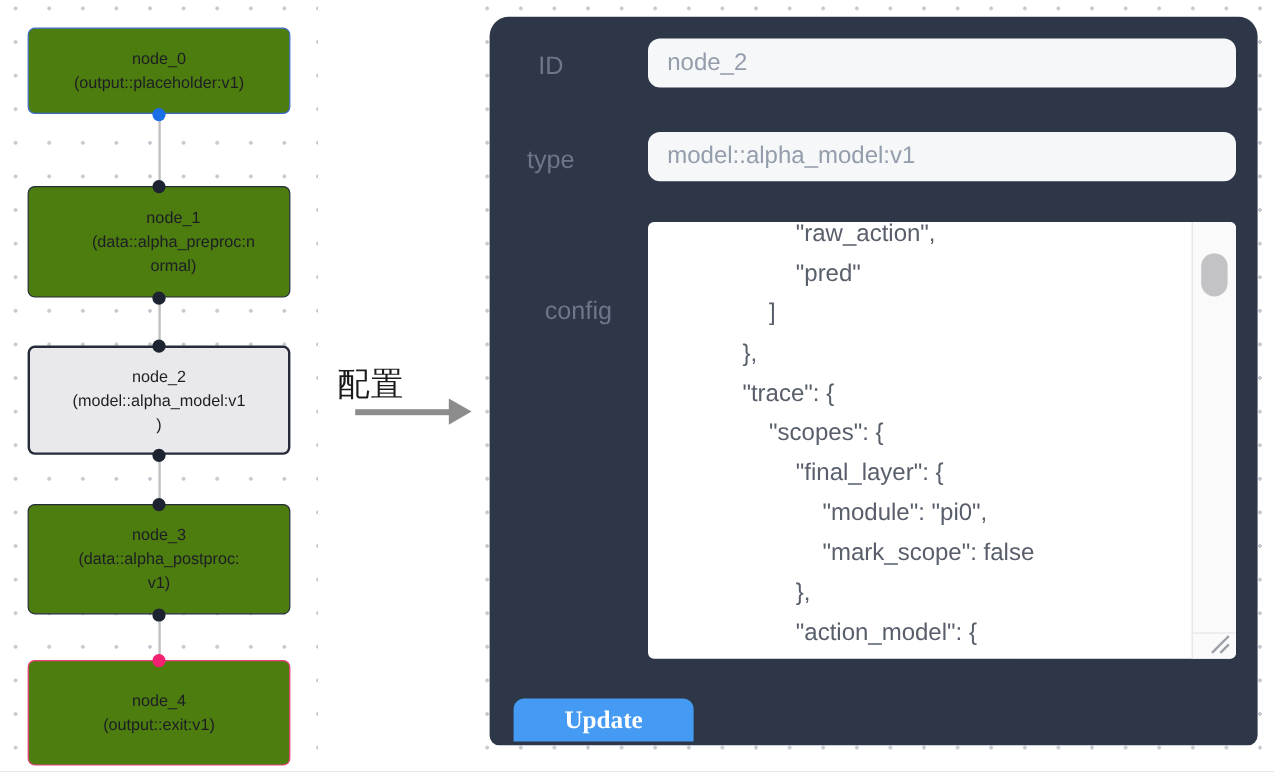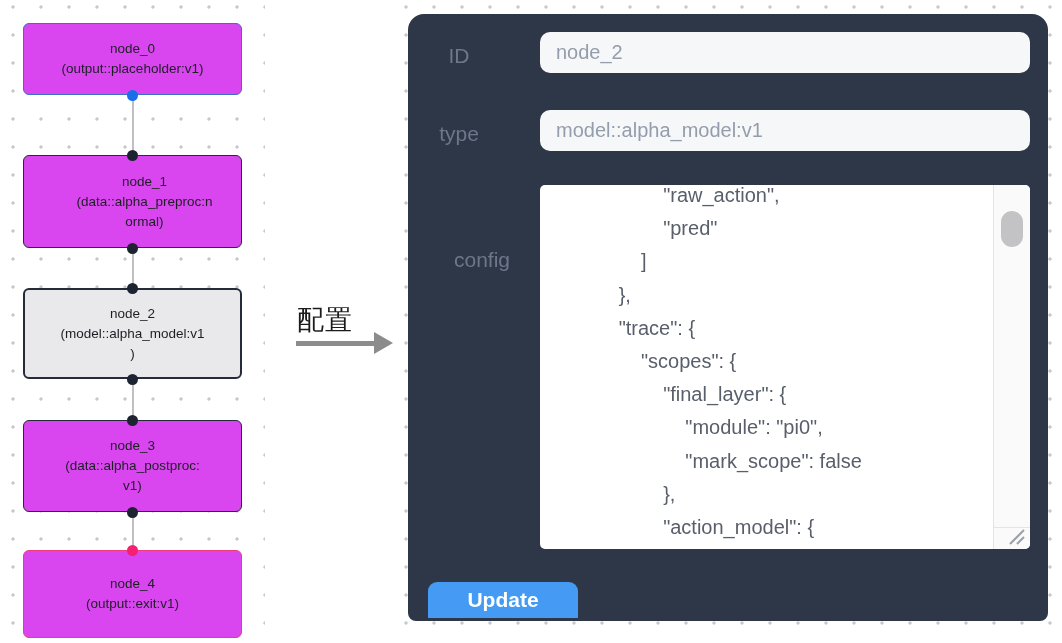--- a/index.html
+++ b/index.html
@@ -8,21 +8,21 @@
   .stage { position:relative; width:1062px; height:643px; background:#fff; }
 
   
   .dots { position:absolute; top:0; bottom:0;
           background-image:radial-gradient(circle, #c6c9cf 1.5px, transparent 1.7px);
           background-size:28px 28px; background-position:-1px -7px; }
   .dots-left  { left:0;   width:265px; }
   .dots-right { left:393px; right:0; }
 
   
-  .node { position:absolute; left:23px; width:219px; background:#d946ef;
+  .node { position:absolute; left:23px; width:219px; background:#4d7c0f;
           border:1.5px solid #252b39; border-radius:6px;
           display:flex; flex-direction:column; justify-content:center; align-items:center;
           text-align:center; color:#1c1e24; font-size:13.5px; line-height:20px; cursor:pointer; }
   .node-0 { top:23px;  height:72px; border-color:#3f6cc8; }
   .node-1 { top:155px; height:93px;padding-left:24px; }
   .node-2 { top:288px; height:91px; background:#e9e9eb; border-width:2px; }
   .node-3 { top:420px; height:92px; }
   .node-4 { top:550px; height:88px; border-color:#ee3d7d; }
 
   .edge { position:absolute; left:131.5px; width:2px; background:#c0c0c2; }
@@ -30,21 +30,21 @@
   .e1 { top:248px; height:40px; }
   .e2 { top:379px; height:41px; }
   .e3 { top:512px; height:38px; }
 
   .port { position:absolute; left:127px; width:11px; height:11px; border-radius:50%;
           background:#1d2330; }
   .port.blue { background:#1a6ee8; }
   .port.pink { background:#f42071; }
 
   
-  .trans-label { position:absolute; left:297px; top:302px; width:100px;
+  .trans-label { position:absolute; left:281px; top:302px; width:100px;
                  font-size:27px; color:#1b1b1b; letter-spacing:1px; }
   .arrow-line { position:absolute; left:296px; top:341px; width:79px; height:5px; background:#8c8c8c; }
   .arrow-head { position:absolute; left:374px; top:332px; width:0; height:0;
                 border-left:19px solid #8c8c8c; border-top:11.5px solid transparent;
                 border-bottom:11.5px solid transparent; }
 
   
   .panel { position:absolute; left:408px; top:14px; width:640px; height:607px;
            background:#2d3748; border-radius:16px 16px 8px 8px; overflow:hidden; }
   .field-label { position:absolute; left:0; width:102px; text-align:right;
@@ -69,21 +69,21 @@
               background:#fafafb; border-left:1px solid #e4e4e6; }
   .ta .thumb { position:absolute; left:7px; top:26px; width:22px; height:36px;
                border-radius:11px; background:#c3c3c6; cursor:pointer; }
   .ta .grip { position:absolute; right:0; bottom:0; width:37px; height:22px;
               background:#fafafb; border-left:1px solid #e4e4e6; border-top:1px solid #e4e4e6;
               cursor:nwse-resize; }
   .ta .grip svg { position:absolute; right:4px; bottom:3px; }
 
   .update-btn { position:absolute; left:20px; top:568px; width:150px; height:36px;
                 background:#459af4; color:#ffffff; border:none; border-radius:9px 9px 0 0;
-                font-size:21px; font-weight:600; font-family:Liberation Sans, sans-serif;
+                font-size:21px; font-weight:600; font-family:Liberation Serif, serif;
                 cursor:pointer; }
 </style>
 </head>
 <body>
 
 <div class="stage">
   <div class="dots dots-left"></div>
   <div class="dots dots-right"></div>
 
   <div class="edge e0"></div>

